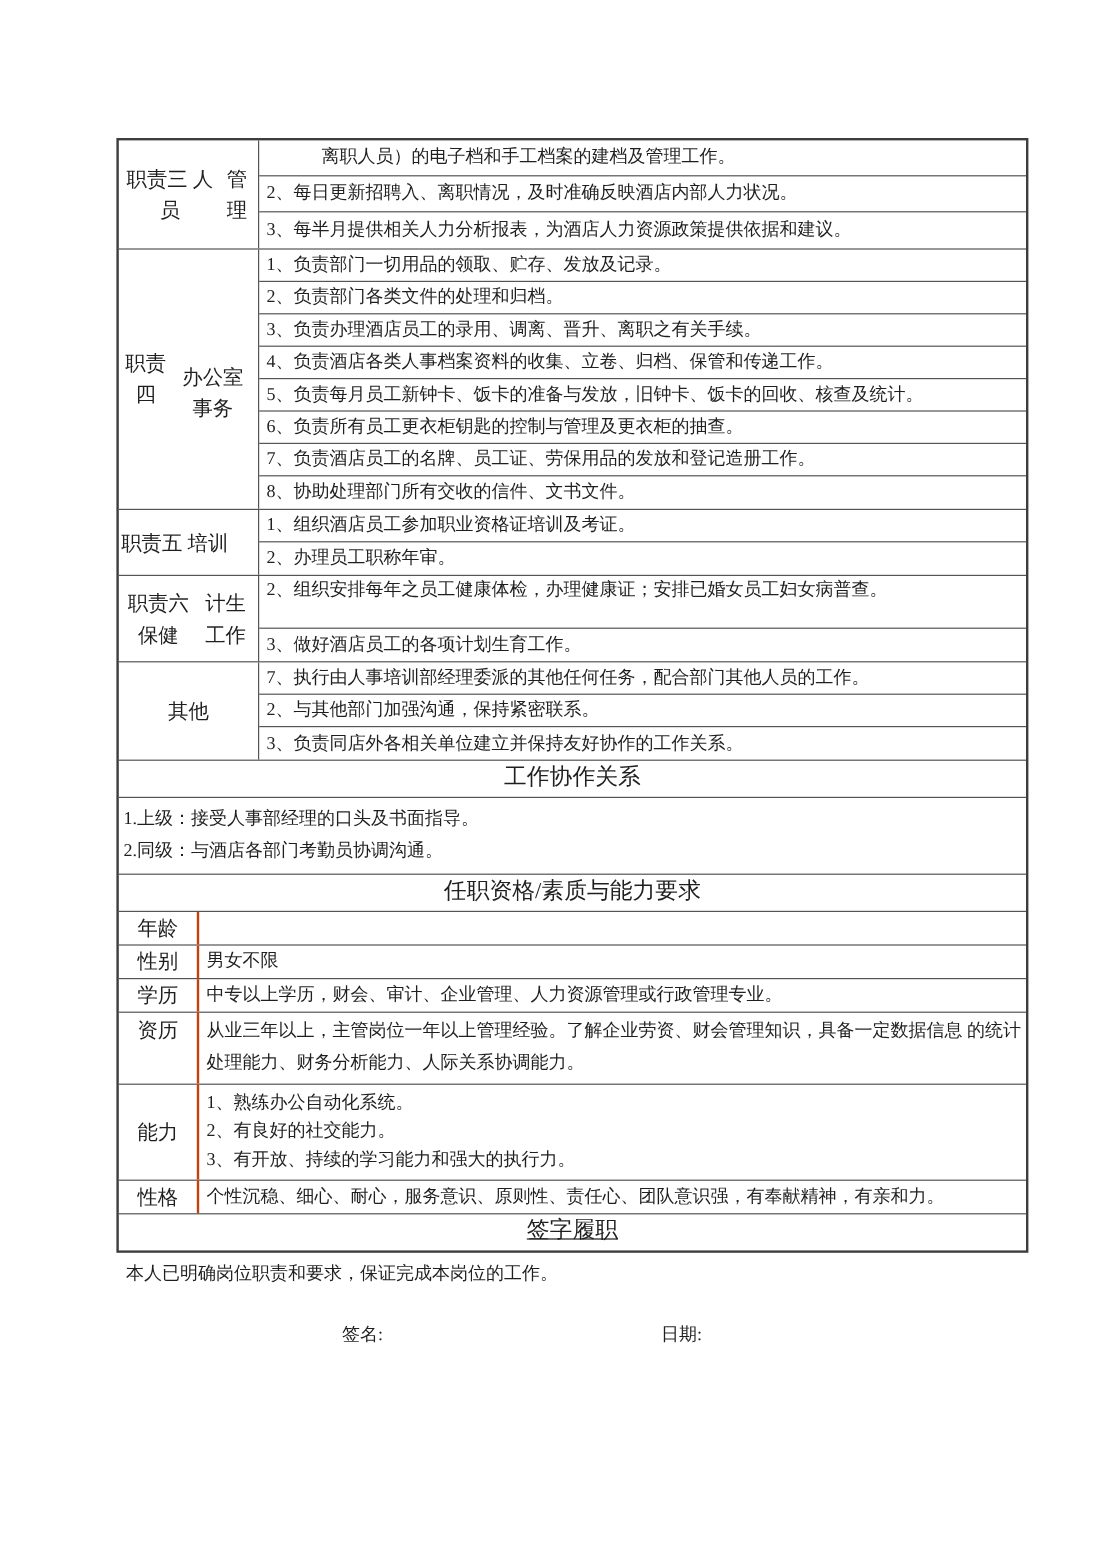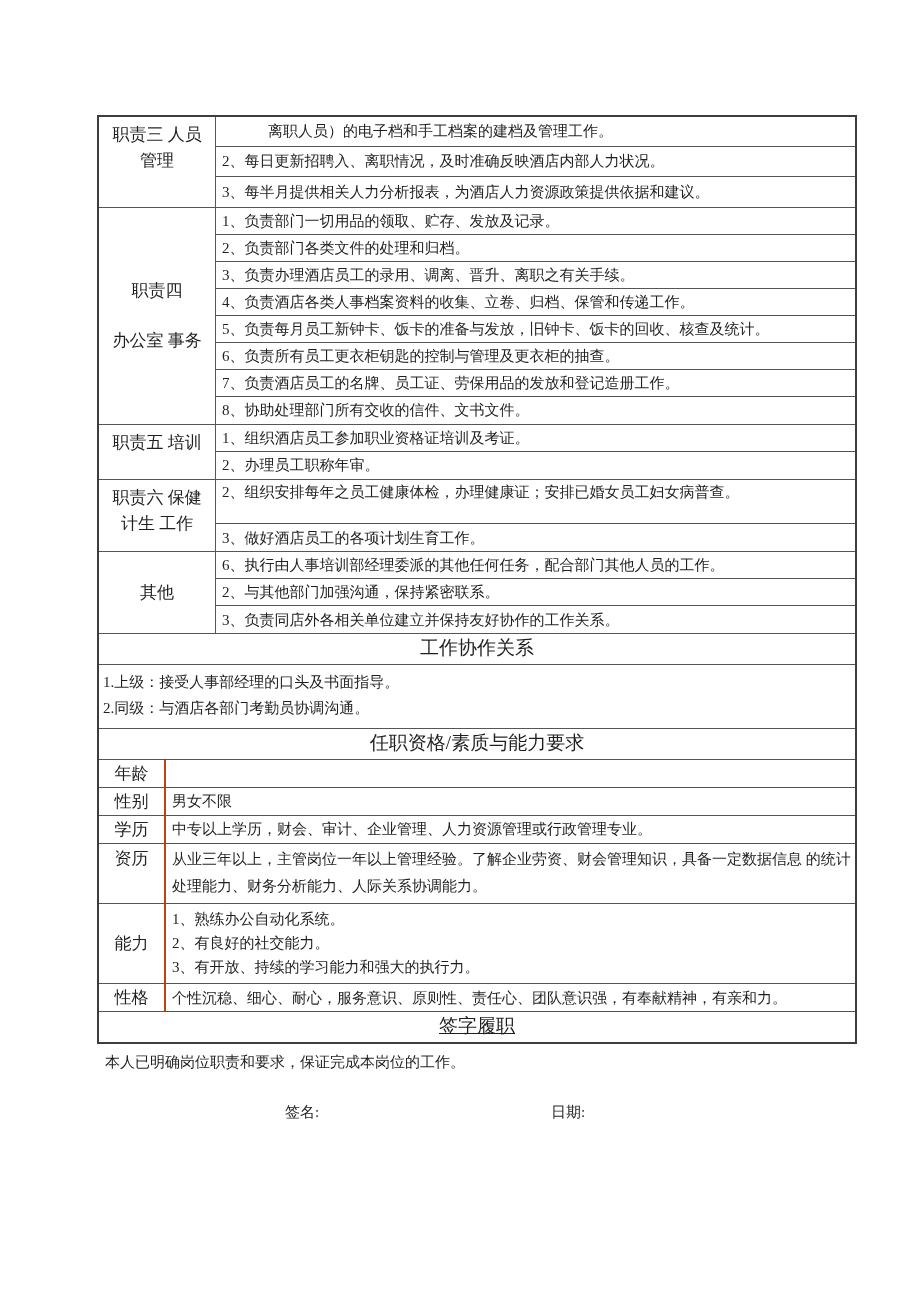--- a/index.html
+++ b/index.html
@@ -16,21 +16,21 @@
   }
   .tbl {
     border:2px solid #3d3d3d;
     background:#fff;
   }
   
   .sec { display:flex; border-bottom:1px solid #555; }
   .sec-label {
     width:117px; flex:0 0 117px;
     border-right:1px solid #555;
-    display:flex; flex-direction:column;
+    display:flex; flex-direction:row;
     align-items:center; justify-content:center;
     text-align:center;
     font-size:17px; line-height:1.55;
     padding:3px 2px;
   }
   .sec-label.top { justify-content:flex-start; padding-top:5px; }
   .sec-label .line2-gap { margin-top:24px; }
   .sec-items { flex:1 1 auto; display:flex; flex-direction:column; min-width:0; }
   .item {
     min-height:27px;
@@ -147,21 +147,21 @@
         <div class="item tall">2、组织安排每年之员工健康体检，办理健康证；安排已婚女员工妇女病普查。</div>
         <div class="item">3、做好酒店员工的各项计划生育工作。</div>
       </div>
     </div>
 
     <div class="sec">
       <div class="sec-label">
         <span>其他</span>
       </div>
       <div class="sec-items">
-        <div class="item">6、执行由人事培训部经理委派的其他任何任务，配合部门其他人员的工作。</div>
+        <div class="item">7、执行由人事培训部经理委派的其他任何任务，配合部门其他人员的工作。</div>
         <div class="item">2、与其他部门加强沟通，保持紧密联系。</div>
         <div class="item">3、负责同店外各相关单位建立并保持友好协作的工作关系。</div>
       </div>
     </div>
 
     <div class="hdr-row">工作协作关系</div>
     <div class="collab">
       <div class="collab-line">1.上级：接受人事部经理的口头及书面指导。</div>
       <div class="collab-line">2.同级：与酒店各部门考勤员协调沟通。</div>
     </div>

